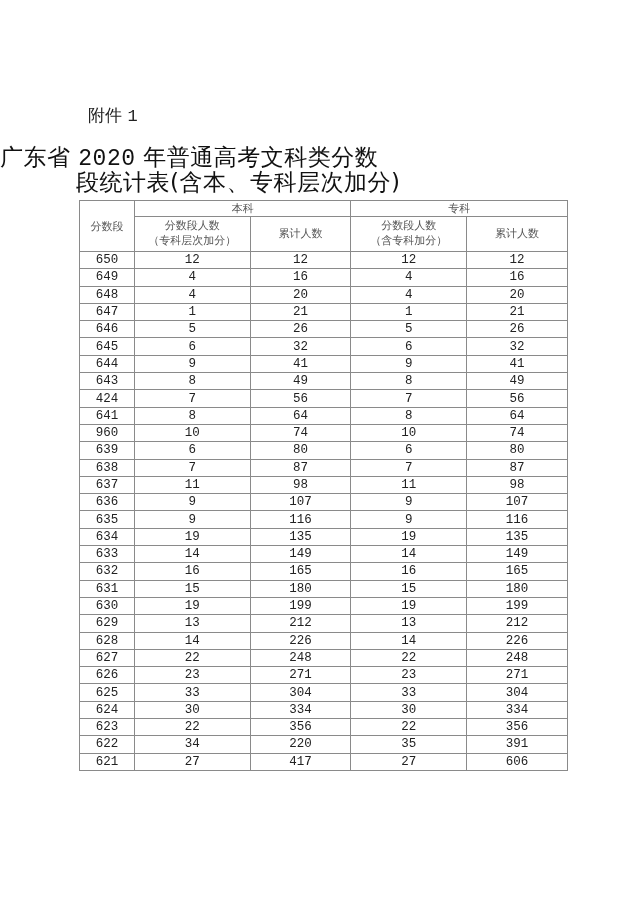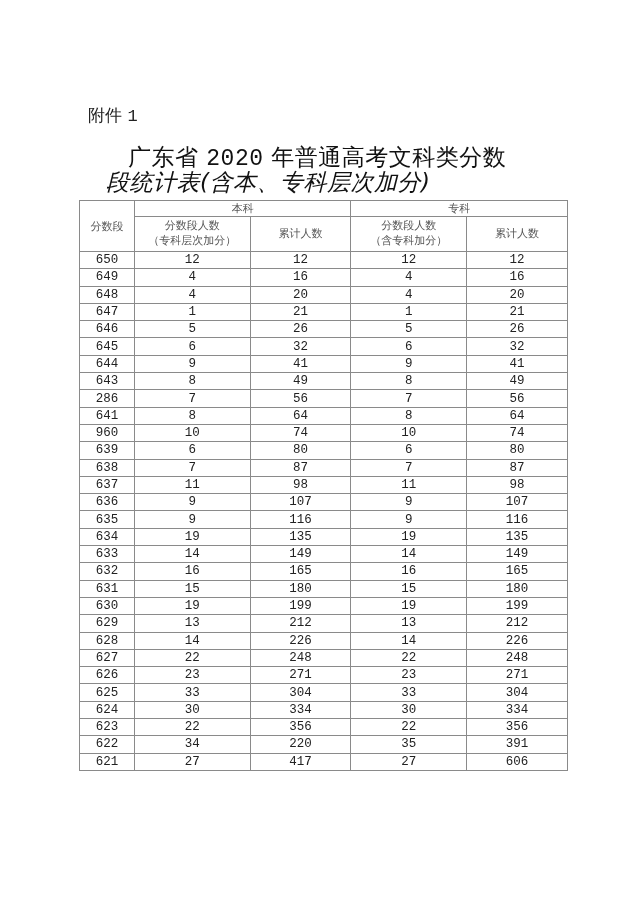--- a/index.html
+++ b/index.html
@@ -1,21 +1,21 @@
 <!DOCTYPE html>
 <html><head>
 <meta charset="utf-8">
 <style>
   html, body { margin:0; padding:0; background:#ffffff; }
   body { width:640px; height:905px; position:relative; overflow:hidden; color:#111; }
   .attach { position:absolute; left:88px; top:104px; font-family:"DejaVu Sans", sans-serif; font-size:17px; color:#222; }
   .attach .num { font-family:"Liberation Mono", monospace; }
   .title { position:absolute; left:0; width:640px; font-family:"DejaVu Sans", sans-serif; font-size:23px; color:#111; letter-spacing:0.5px; }
-  .title.l1 { top:142px; padding-left:128px; box-sizing:border-box; }
-  .title.l2 { top:167px; padding-left:106px; box-sizing:border-box;font-style:italic; }
+  .title.l1 { top:142px; box-sizing:border-box; }
+  .title.l2 { top:167px; padding-left:76px; box-sizing:border-box; }
   .title .num { font-family:"Liberation Mono", monospace; }
   table { position:absolute; left:79px; top:200px; width:489px; border-collapse:collapse; }
   td, th { border:1px solid #8a8a8a; padding:0; text-align:center; font-weight:normal; }
   th { font-family:Liberation Mono, monospace; font-size:11px; color:#555; }
   th.group { height:15px; }
   th.sub { height:34px; line-height:15px; }
   th.seg { width:54px;margin-top:20px; }
   td { font-family:"Liberation Mono", monospace; font-size:12.5px; height:16.3px; line-height:16px; color:#222; }
   col.c0 { width:54px; } col.c1 { width:116px; } col.c2 { width:101px; } col.c3 { width:116px; } col.c4 { width:101px; }
 </style>
@@ -102,21 +102,21 @@
         <td>41</td>
       </tr>
       <tr>
         <td>643</td>
         <td>8</td>
         <td>49</td>
         <td>8</td>
         <td>49</td>
       </tr>
       <tr>
-        <td>286</td>
+        <td>424</td>
         <td>7</td>
         <td>56</td>
         <td>7</td>
         <td>56</td>
       </tr>
       <tr>
         <td>641</td>
         <td>8</td>
         <td>64</td>
         <td>8</td>

